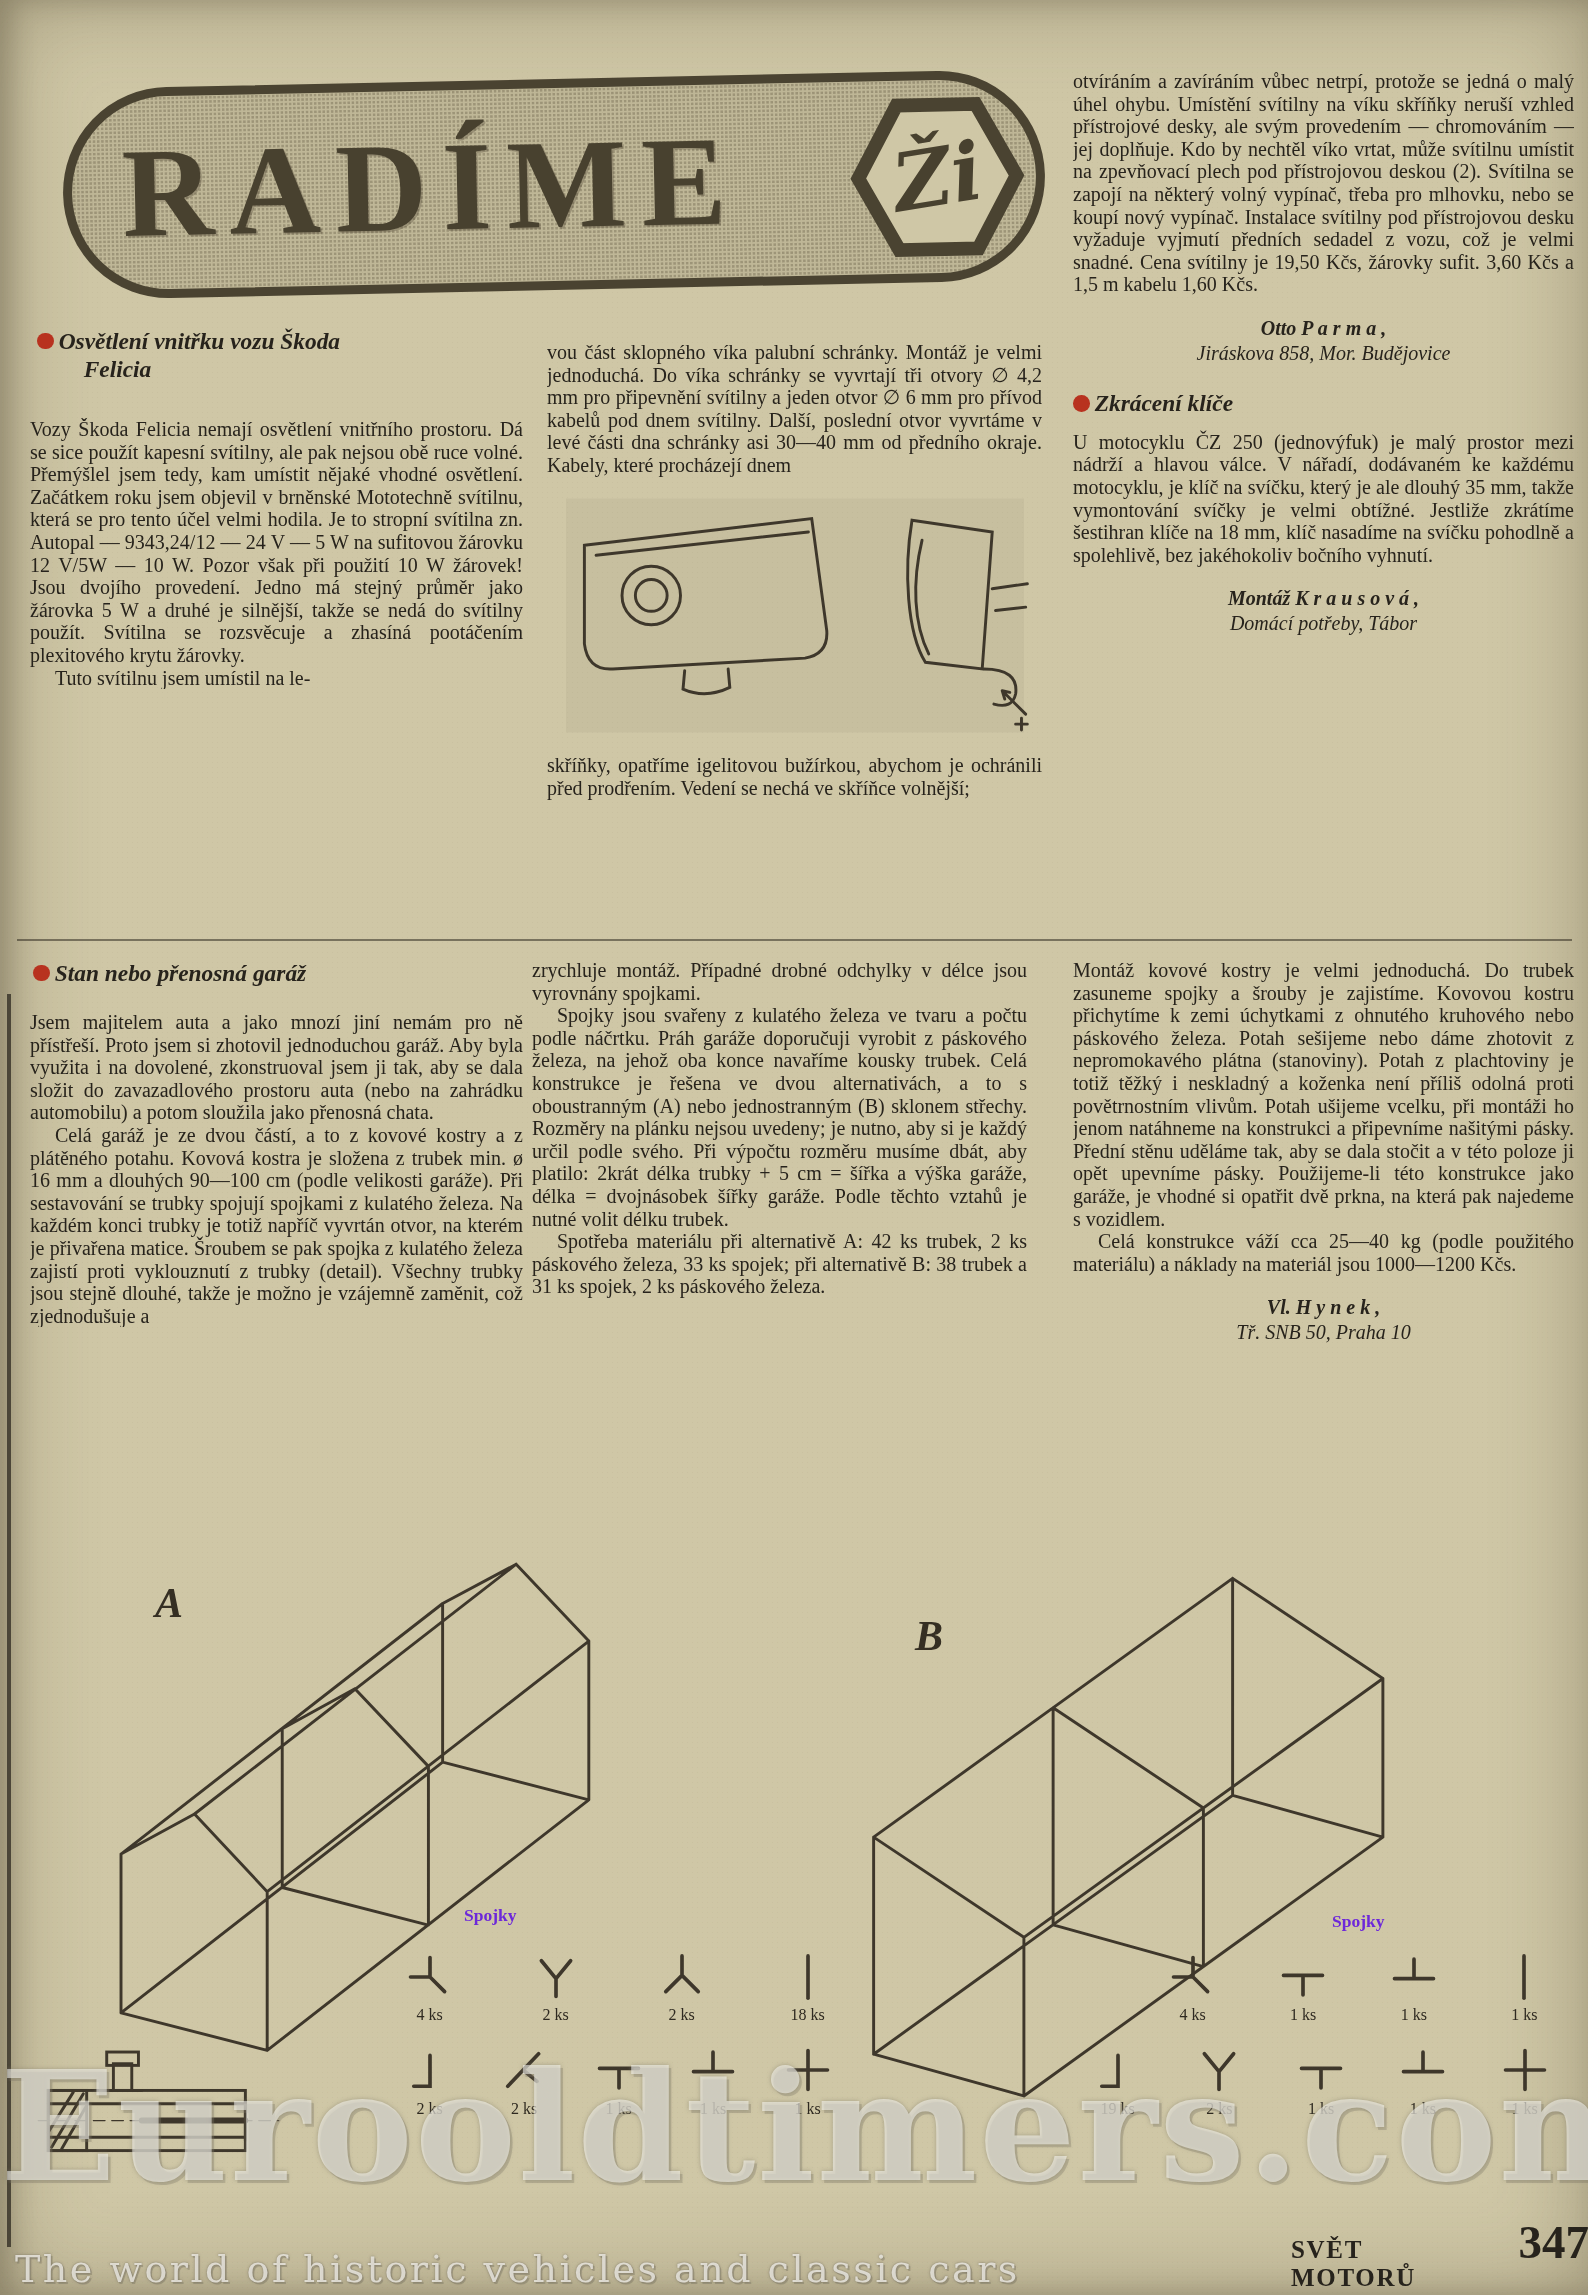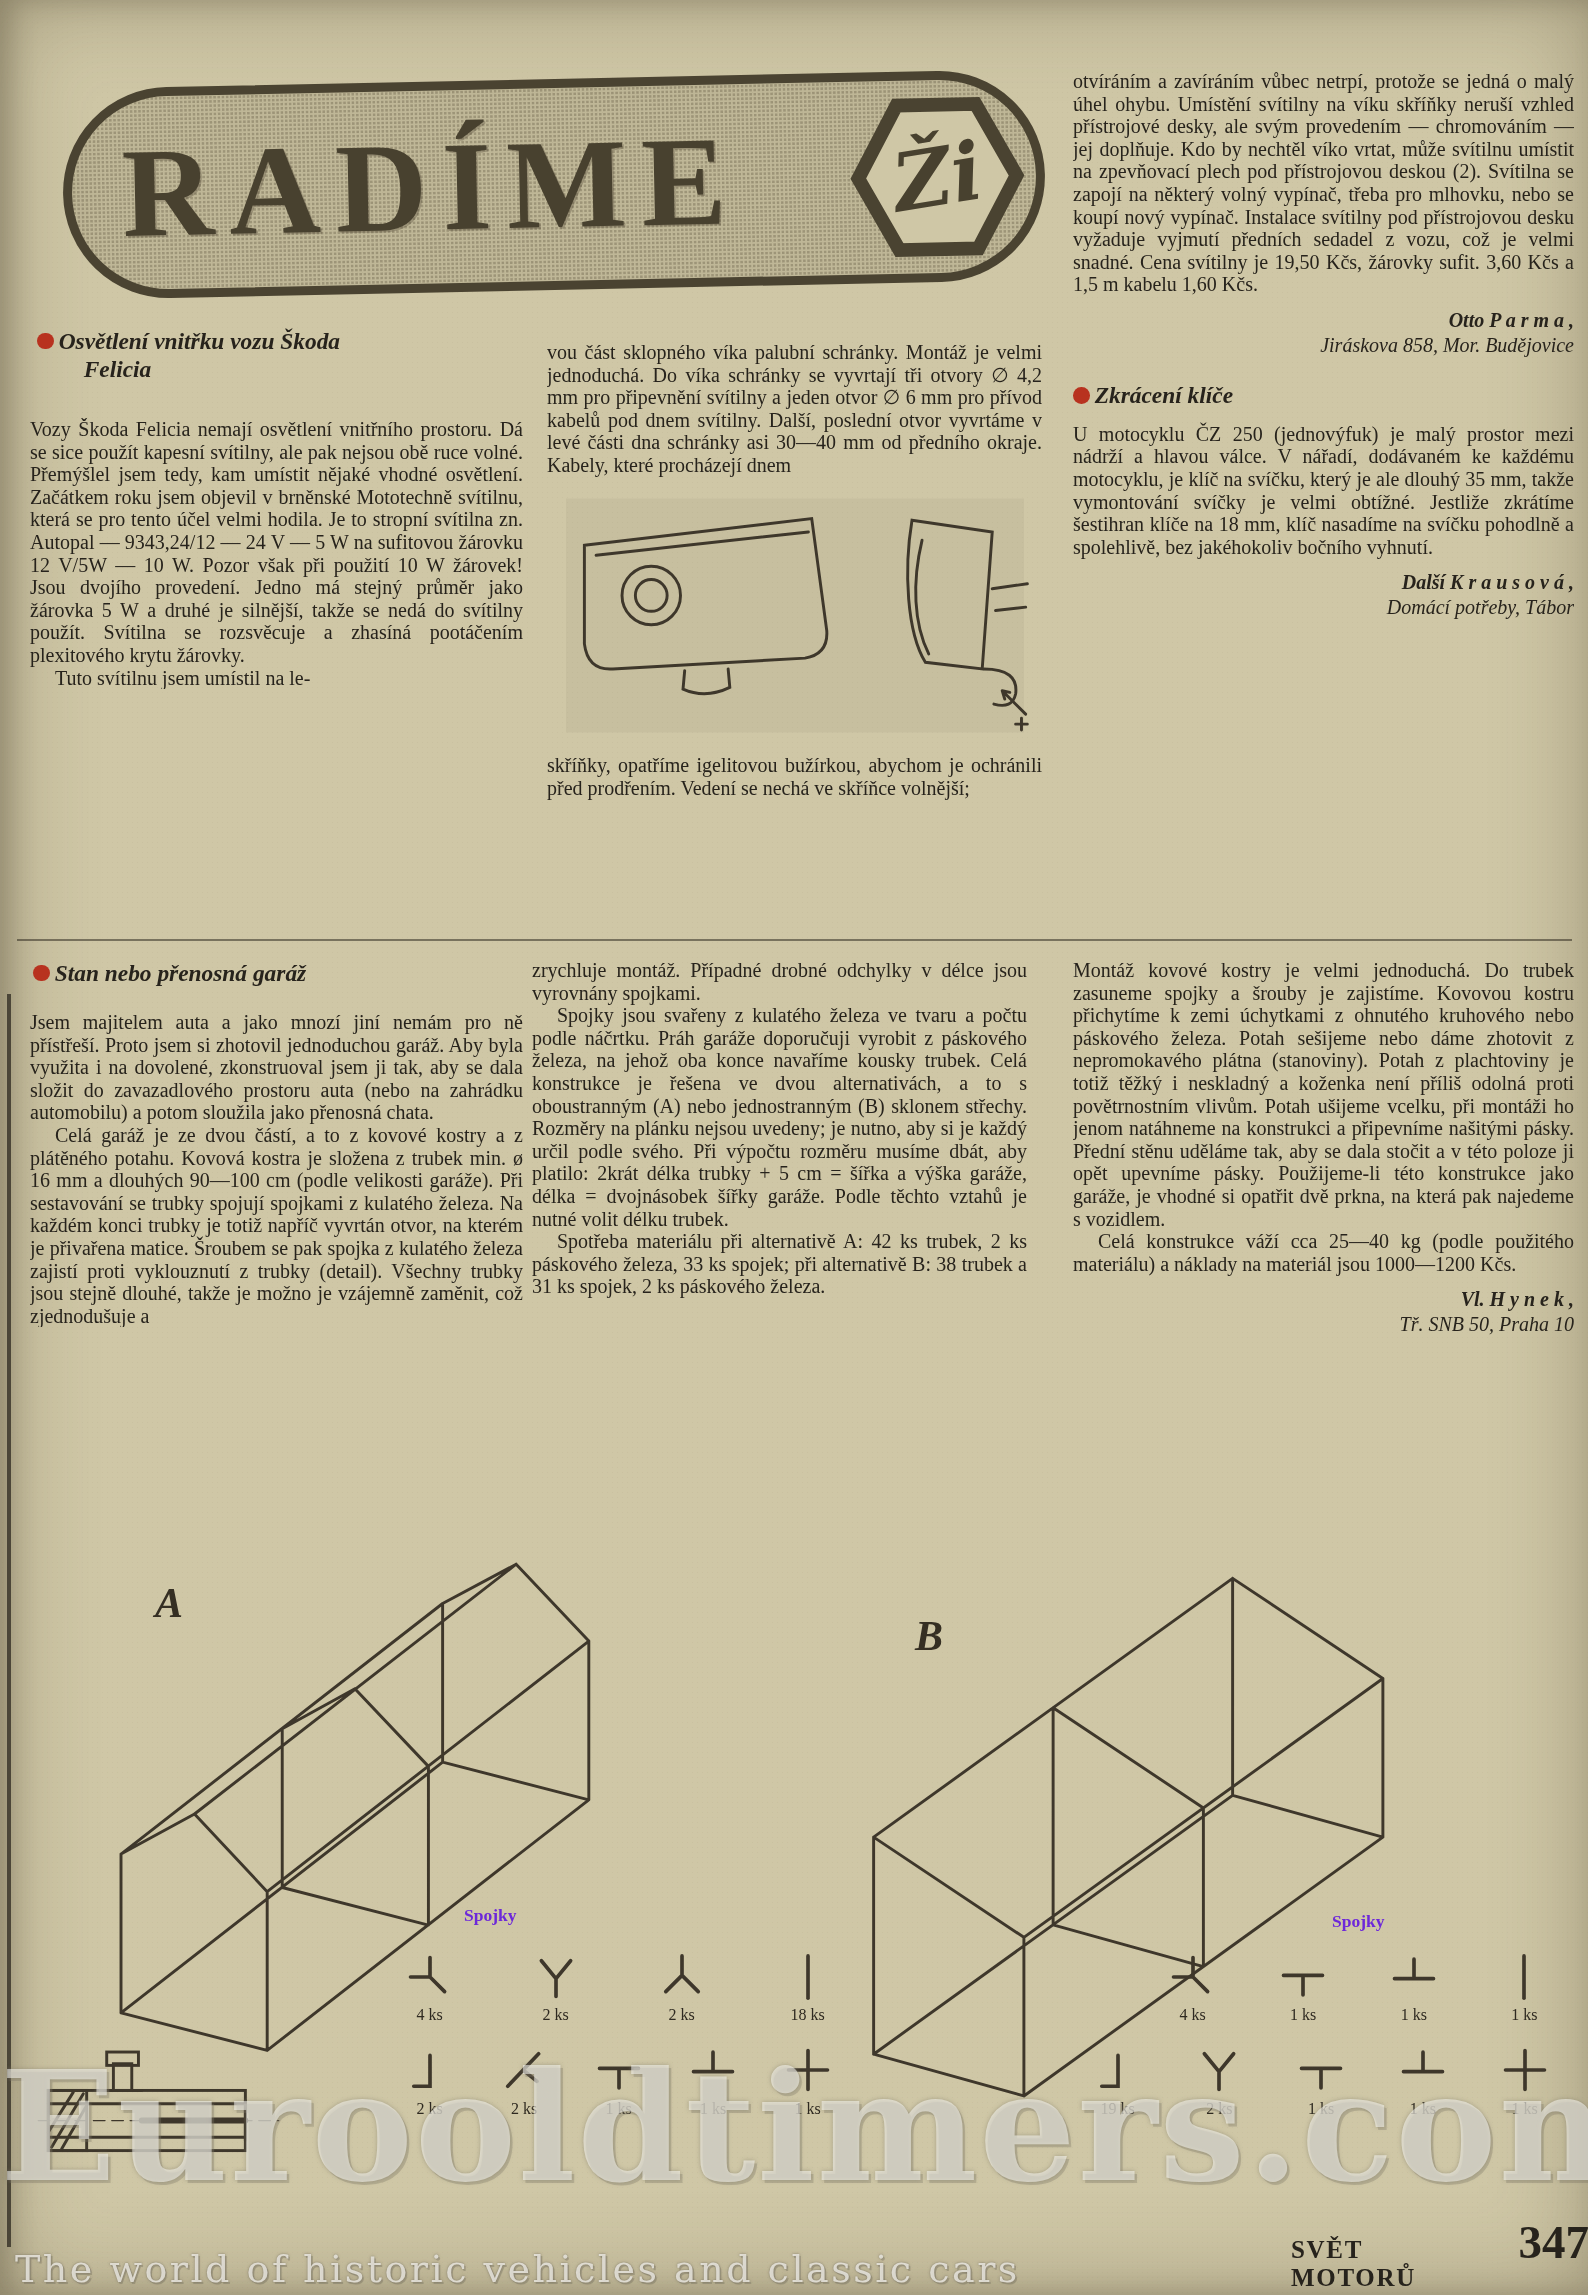--- a/index.html
+++ b/index.html
@@ -43,21 +43,21 @@
   
   .col { position:absolute; text-align:justify; font-size:20px; line-height:22.6px; z-index:3; }
   .col p { margin:0; text-indent:25px; }
   .col p.noindent { text-indent:0; }
   .art-head {
     display:flex; gap:5px; align-items:flex-start;
     font-style:italic; font-weight:bold; font-size:23.4px; line-height:28px; z-index:3;
   }
   .art-head .bullet { width:16.7px; height:16.7px; border-radius:50%; background:#b8321f; margin-top:5.8px; flex:none; }
   .inhead { margin:23.4px 0 13.4px; }
-  .sig { text-align:right; font-style:italic; margin-top:12px; line-height:25px; }
+  .sig { text-align:center; font-style:italic; margin-top:20px; line-height:25px; }
   .sig .name { font-weight:bold; }
   .hr { position:absolute; left:16.7px; top:939px; width:1555px; height:1.7px; background:rgba(50,44,32,0.55); z-index:3; }
   
   .linework path, .linework line, .linework rect, .linework circle {
     stroke:#3e372b; stroke-width:3.5; fill:none; stroke-linecap:round;
   }
   .fig { display:block; margin:13.4px auto; }
   .frame-label { position:absolute; font-style:italic; font-weight:bold; font-size:42px; z-index:3; color:#352f23; }
   .spojky-label { position:absolute; font-weight:bold; font-size:17.5px; z-index:3; color:#6d28d9; }
   .conn-rows { position:absolute; z-index:3; }
@@ -141,21 +141,21 @@
     <div class="sig">
       <div class="name">Otto  P a r m a ,</div>
       <div>Jiráskova 858, Mor. Budějovice</div>
     </div>
     <div class="art-head inhead">
       <span class="bullet"></span>
       <span>Zkrácení klíče</span>
     </div>
     <p class="noindent">U motocyklu ČZ 250 (jednovýfuk) je malý prostor mezi nádrží a hlavou válce. V nářadí, dodávaném ke každému motocyklu, je klíč na svíčku, který je ale dlouhý 35 mm, takže vymontování svíčky je velmi obtížné. Jestliže zkrátíme šestihran klíče na 18 mm, klíč nasadíme na svíčku pohodlně a spolehlivě, bez jakéhokoliv bočního vyhnutí.</p>
     <div class="sig">
-      <div class="name">Další  K r a u s o v á ,</div>
+      <div class="name">Montáž  K r a u s o v á ,</div>
       <div>Domácí potřeby, Tábor</div>
     </div>
   </div>
 
   <div class="hr"></div>
 
   <div class="art-head abs" style="left:33px; top:959px; width:501px;">
     <span class="bullet"></span>
     <span>Stan nebo přenosná garáž</span>
   </div>

